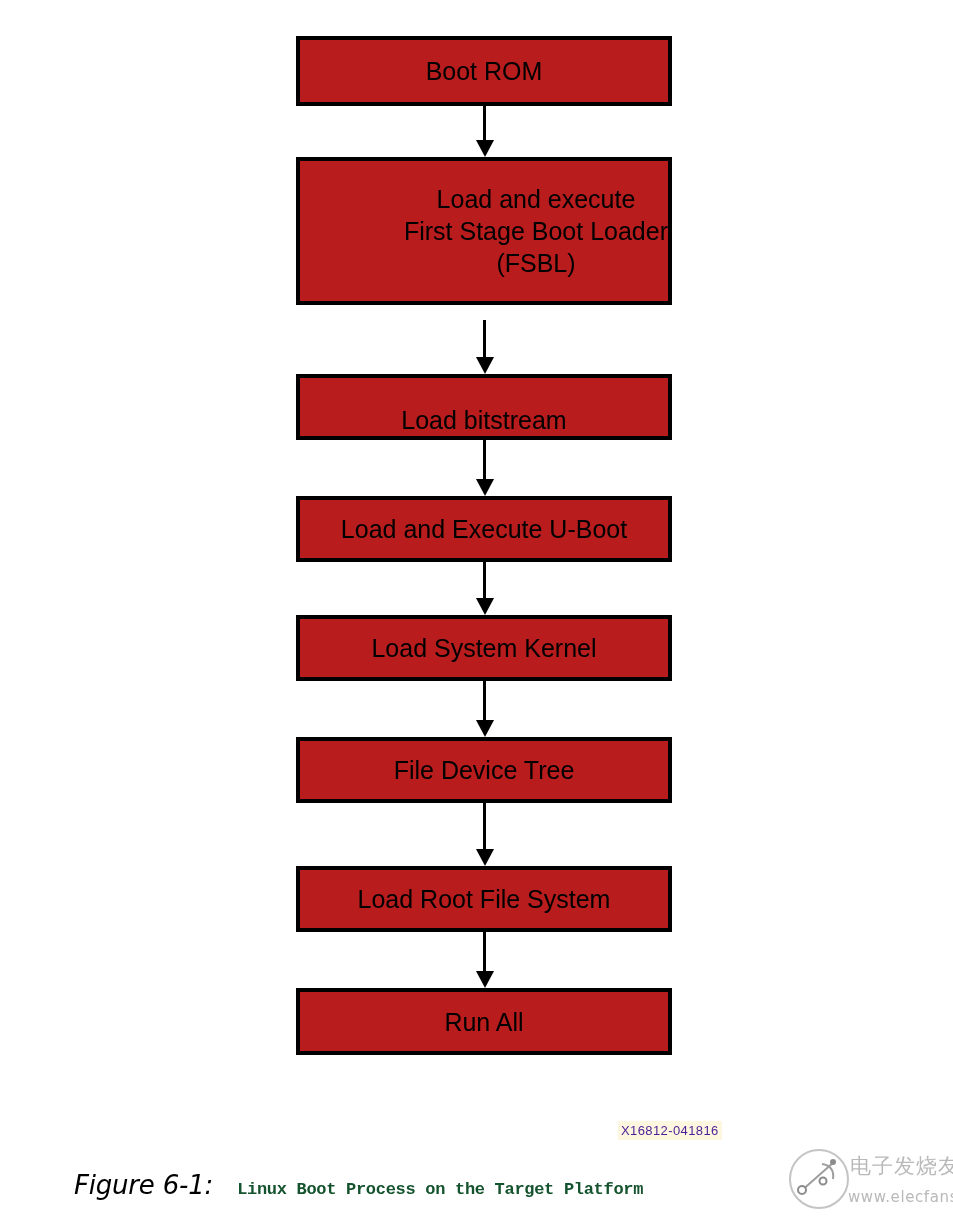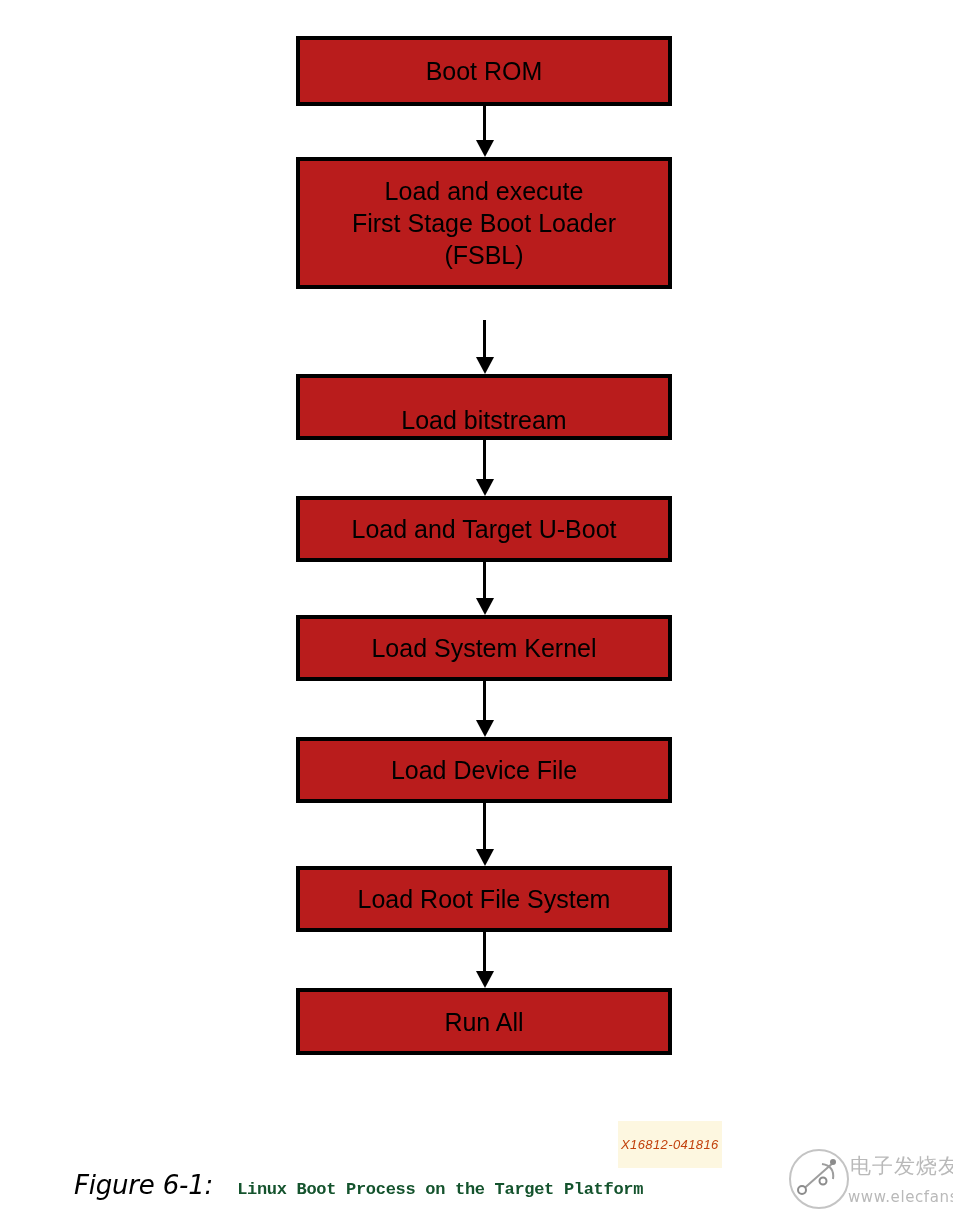--- a/index.html
+++ b/index.html
@@ -69,24 +69,23 @@
   }
 
   
   #figure-id {
     position: absolute;
     left: 618px;
     top: 1121px;
     font-family: "Liberation Sans", sans-serif;
     font-size: 13px;
     letter-spacing: 0.4px;
-    color: #c2410c;
+    color: #4c1d95;
     background: #fdf7e0;
-    padding: 16px 3px;
-    font-style: italic;
+    padding: 2px 3px;
   }
 
   
   #figure-caption {
     position: absolute;
     left: 74px;
     top: 1170px;
     width: 870px;
     white-space: nowrap;
   }
@@ -145,40 +144,40 @@
 </style>
 </head>
 <body>
 
 <div id="figure-canvas">
 
   <div class="flow-box" style="top:36px;height:70px;">
     <span class="flow-box-label">Boot ROM</span>
   </div>
 
-  <div class="flow-box" style="top:157px;height:132px;">
+  <div class="flow-box" style="top:157px;height:148px;justify-content:flex-end;">
     <span class="flow-box-label">Load and execute
 First Stage Boot Loader
 (FSBL)</span>
   </div>
 
   <div class="flow-box" style="top:374px;height:66px;align-items:flex-end;">
     <span class="flow-box-label">Load bitstream</span>
   </div>
 
   <div class="flow-box" style="top:496px;height:66px;">
-    <span class="flow-box-label">Load and Target U-Boot</span>
+    <span class="flow-box-label">Load and Execute U-Boot</span>
   </div>
 
   <div class="flow-box" style="top:615px;height:66px;">
     <span class="flow-box-label">Load System Kernel</span>
   </div>
 
   <div class="flow-box" style="top:737px;height:66px;">
-    <span class="flow-box-label">Load Device File</span>
+    <span class="flow-box-label">File Device Tree</span>
   </div>
 
   <div class="flow-box" style="top:988px;height:67px;">
     <span class="flow-box-label">Run All</span>
   </div>
 
   <div class="flow-box" style="top:866px;height:66px;">
     <span class="flow-box-label">Load Root File System</span>
   </div>
 

